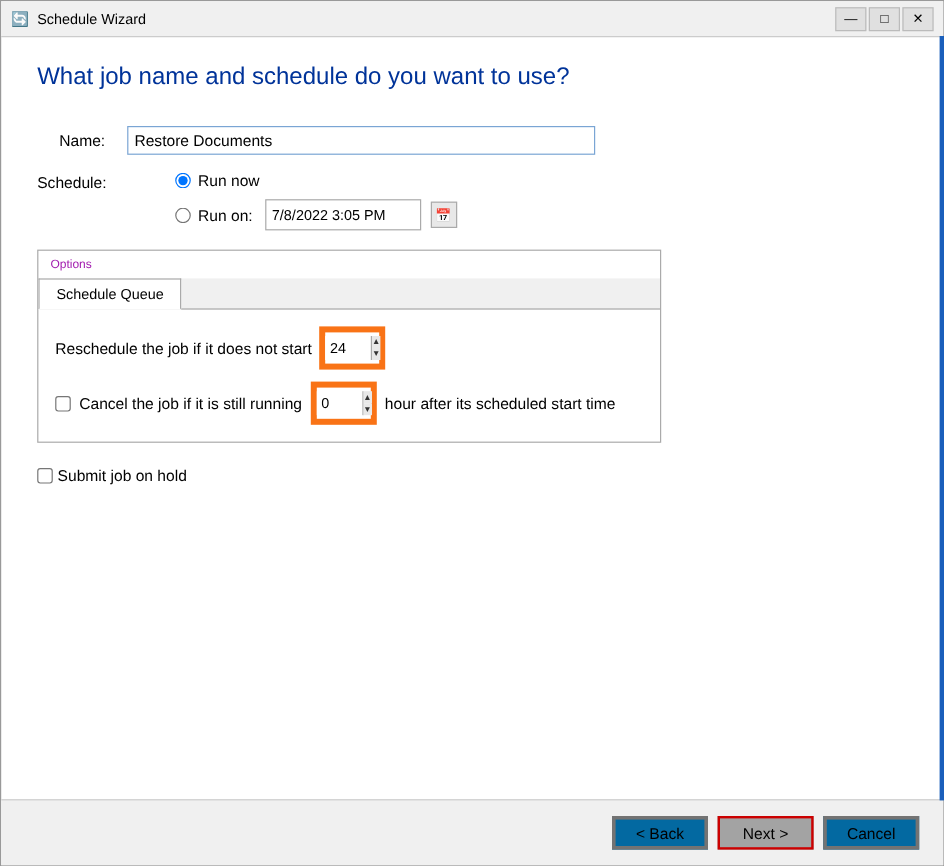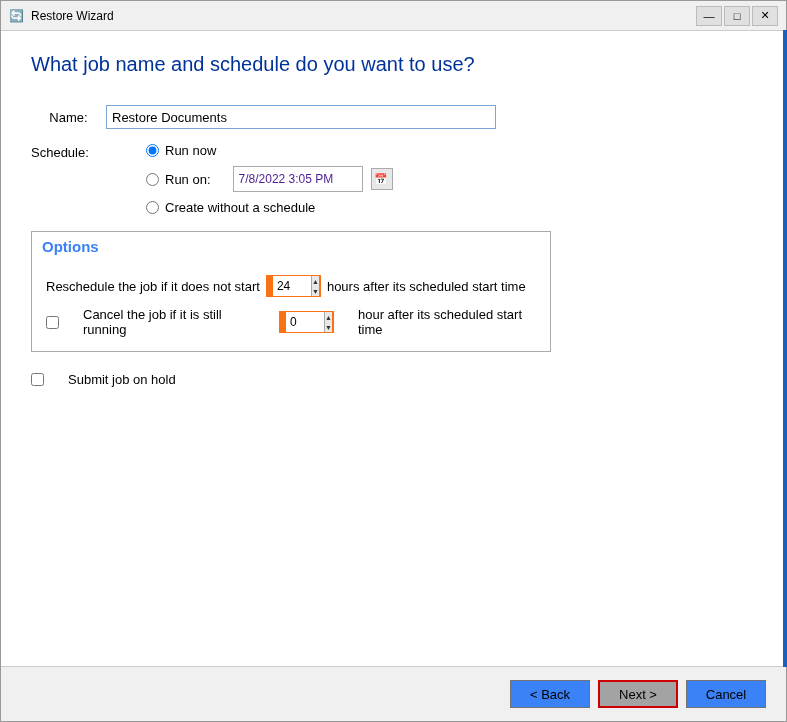--- a/index.html
+++ b/index.html
@@ -126,23 +126,23 @@
       font-size: 13px;
       color: #000;
     }
     .run-on-input {
       width: 130px;
       height: 22px;
       border: 1px solid #aaa;
       padding: 12px 5px;
       font-size: 12px;
       font-family: inherit;
-      margin-left: 16px;
+      margin-left: 4px;
       background: #fff;
-      color: #4c1d95;
+      color: #000000;
     }
     .calendar-btn {
       width: 22px;
       height: 22px;
       border: 1px solid #aaa;
       background: #e8e8e8;
       cursor: pointer;
       display: flex;
       align-items: center;
       justify-content: center;
@@ -150,24 +150,23 @@
       font-size: 11px;
     }
     .options-group {
       border: 1px solid #aaa;
       padding: 0;
       margin-top: 16px;
       background: #fff;
       width: 520px;
     }
     .options-group-title {
-      font-size: 15px;
-      color: #3b82f6;
+      font-size: 10px;
+      color: #a21caf;
       padding: 6px 10px;
-      font-weight: bold;
     }
     .tab-bar {
       display: flex;
       border-bottom: 1px solid #aaa;
       background: #f0f0f0;
     }
     .tab {
       padding: 5px 14px;
       font-size: 12px;
       cursor: pointer;
@@ -187,22 +186,22 @@
     }
     .schedule-queue-row {
       display: flex;
       align-items: center;
       gap: 6px;
       margin-bottom: 10px;
       font-size: 13px;
     }
     .spinbox {
       width: 55px;
-      height: 22px;
-      border: 7px solid #f97316;
+      height: 36px;
+      border: 5px solid #f97316;
       display: flex;
       align-items: center;
     }
     .spinbox input {
       width: 38px;
       height: 20px;
       border: none;
       padding: 2px 4px;
       font-size: 12px;
       font-family: inherit;
@@ -224,31 +223,31 @@
       align-items: center;
       justify-content: center;
       font-size: 7px;
       color: #333;
       padding: 0;
       line-height: 1;
     }
     .cancel-row {
       display: flex;
       align-items: center;
-      gap: 24px;
+      gap: 7px;
       font-size: 13px;
     }
     .cancel-row input[type="checkbox"] {
       margin: 0;
       cursor: pointer;
     }
     .submit-hold-row {
       display: flex;
       align-items: center;
-      gap: 24px;
+      gap: 4px;
       margin-top: 20px;
       font-size: 13px;
     }
     .submit-hold-row input[type="checkbox"] {
       margin: 0;
       cursor: pointer;
     }
     .footer {
       height: 55px;
       background: #f0f0f0;
@@ -256,22 +255,22 @@
       display: flex;
       align-items: center;
       justify-content: flex-end;
       padding: 0 20px;
       gap: 8px;
       flex-shrink: 0;
     }
     .footer-btn {
       min-width: 80px;
       height: 28px;
-      border: 1px solid #737373;
-      background: #3b82f6;
+      border: 3px solid #737373;
+      background: #0369a1;
       font-size: 13px;
       font-family: inherit;
       cursor: pointer;
       padding: 0 14px;
     }
     .footer-btn.next {
       border: 2px solid #cc0000;
       background: #a3a3a3;
     }
     .side-accent {
@@ -283,21 +282,21 @@
       background: #1a5fbb;
     }
   </style>
 </head>
 <body>
 
 <div class="window">
 
   <div class="title-bar">
     <div class="title-bar-icon">🔄</div>
-    <div class="title-bar-text">Restore Wizard</div>
+    <div class="title-bar-text">Schedule Wizard</div>
     <div class="title-bar-controls">
       <button class="title-btn">—</button>
       <button class="title-btn">□</button>
       <button class="title-btn close">✕</button>
     </div>
   </div>
 
   <div class="side-accent"></div>
 
   <div class="content">
@@ -317,41 +316,39 @@
           <label class="radio-label" for="run-now">Run now</label>
         </div>
 
         <div class="radio-row">
           <input type="radio" name="schedule" id="run-on" style="">
           <label class="radio-label" for="run-on">Run on:</label>
           <input class="run-on-input" type="text" value="7/8/2022 3:05 PM" style="">
           <button class="calendar-btn">📅</button>
         </div>
 
-        <div class="radio-row">
-          <input type="radio" name="schedule" id="no-schedule" style="">
-          <label class="radio-label" for="no-schedule">Create without a schedule</label>
-        </div>
       </div>
     </div>
 
     <div class="options-group">
       <div class="options-group-title">Options</div>
+      <div class="tab-bar">
+        <div class="tab active">Schedule Queue</div>
+      </div>
       <div class="tab-content">
 
         <div class="schedule-queue-row">
           <span>Reschedule the job if it does not start</span>
           <div class="spinbox">
             <input type="text" value="24" style="">
             <div class="spinbox-arrows">
               <button class="spin-up">▲</button>
               <button class="spin-down">▼</button>
             </div>
           </div>
-          <span>hours after its scheduled start time</span>
         </div>
 
         <div class="cancel-row">
           <input type="checkbox" id="cancel-check" style="">
           <label for="cancel-check">Cancel the job if it is still running</label>
           <div class="spinbox">
             <input type="text" value="0" style="">
             <div class="spinbox-arrows">
               <button class="spin-up">▲</button>
               <button class="spin-down">▼</button>

